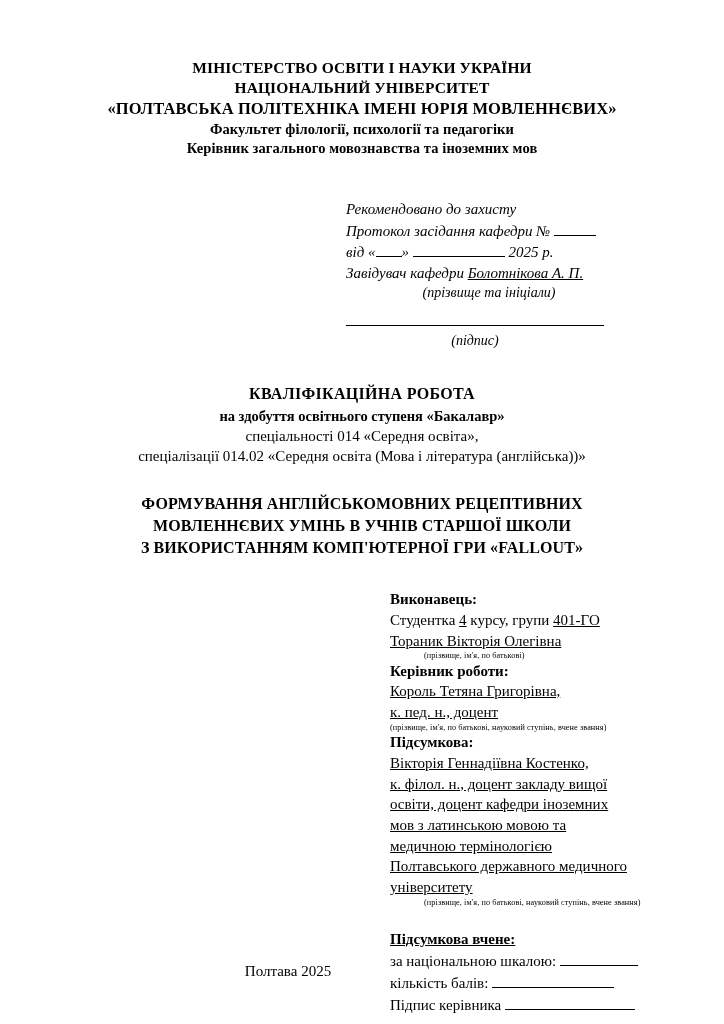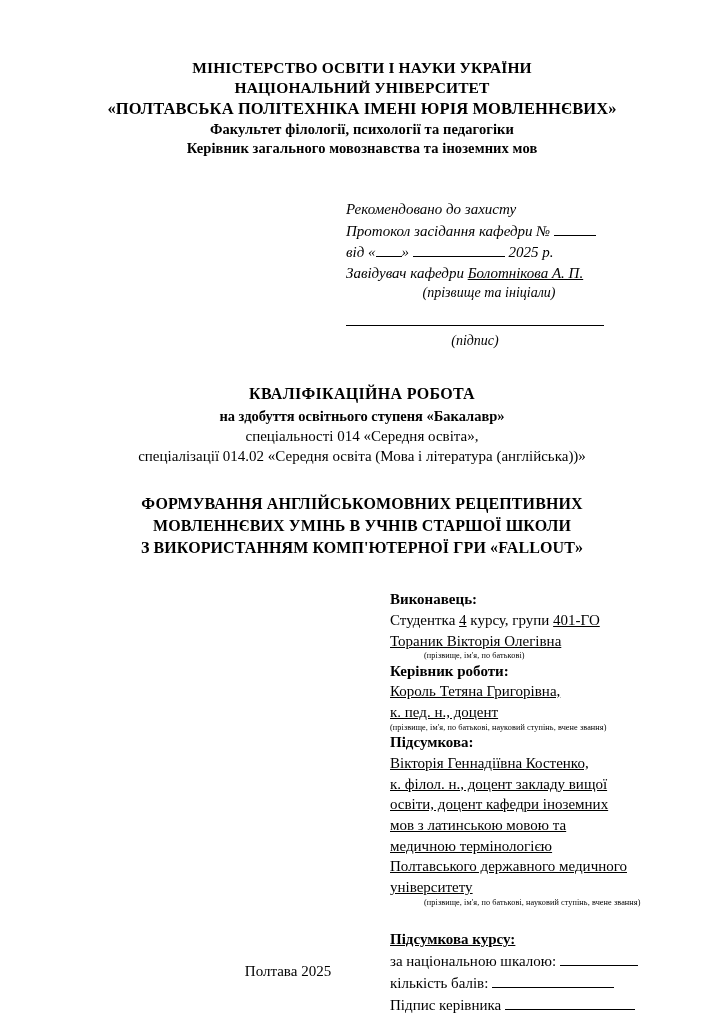--- a/index.html
+++ b/index.html
@@ -247,21 +247,21 @@
     <div class="row u">к. філол. н., доцент закладу вищої</div>
     <div class="row u">освіти, доцент кафедри іноземних</div>
     <div class="row u">мов з латинською мовою та</div>
     <div class="row u">медичною термінологією</div>
     <div class="row u">Полтавського державного медичного</div>
     <div class="row u">університету</div>
     <div class="tiny-note indent">(прізвище, ім'я, по батькові, науковий ступінь, вчене звання)</div>
   </div>
 
   <div class="marks">
-    <div class="bold u">Підсумкова курсу:</div>
+    <div class="bold u">Підсумкова вчене:</div>
     <div class="row">
       <span>за національною шкалою:</span>
       <span class="fill-short"></span>
     </div>
     <div class="row">
       <span>кількість балів:</span>
       <span class="fill-mid"></span>
     </div>
     <div class="row">
       <span>Підпис керівника</span>

